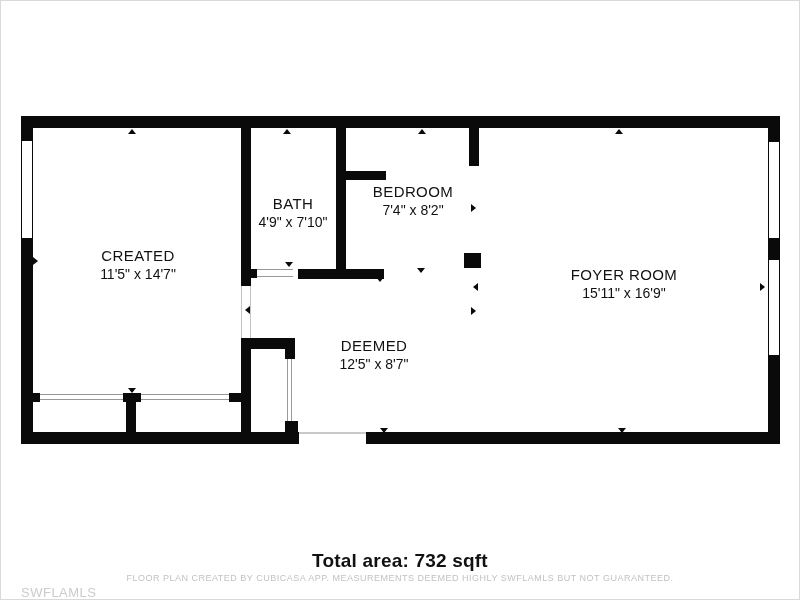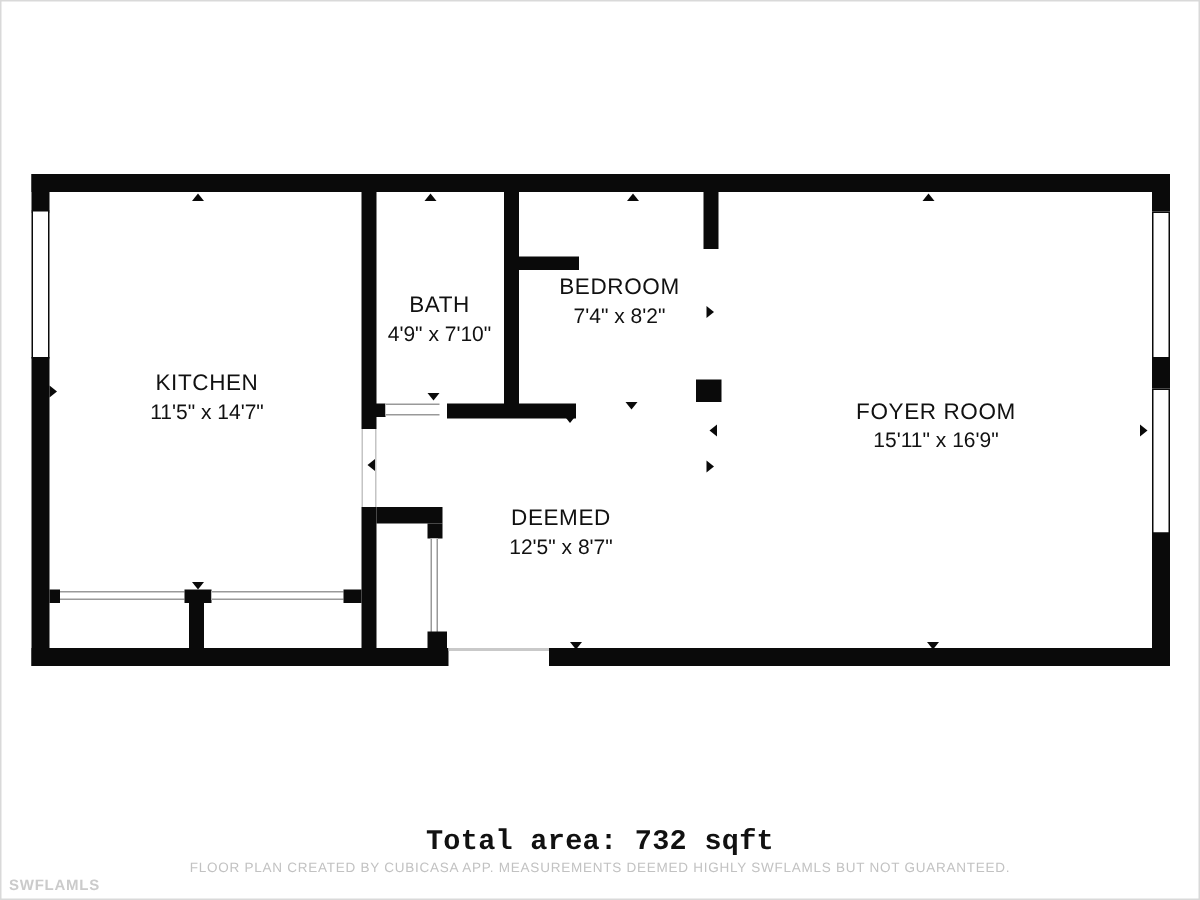--- a/index.html
+++ b/index.html
@@ -18,28 +18,28 @@
   .arr{position:absolute;width:0;height:0;}
   .arr.up{border-left:4px solid transparent;border-right:4px solid transparent;border-bottom:5px solid var(--wall,#0a0a0a);}
   .arr.down{border-left:4px solid transparent;border-right:4px solid transparent;border-top:5px solid var(--wall,#0a0a0a);}
   .arr.left{border-top:4px solid transparent;border-bottom:4px solid transparent;border-right:5px solid var(--wall,#0a0a0a);}
   .arr.right{border-top:4px solid transparent;border-bottom:4px solid transparent;border-left:5px solid var(--wall,#0a0a0a);}
   .room-label{position:absolute;transform:translateX(-50%);text-align:center;color:var(--text,#111);white-space:nowrap;}
   .room-name{font-size:15px;letter-spacing:.4px;}
   .room-dims{font-size:14px;margin-top:2px;}
   .total-area{
     position:absolute;left:0;right:0;top:549px;text-align:center;
-    font-size:19px;font-weight:bold;color:var(--text,#111);letter-spacing:.2px;font-family:Liberation Mono, monospace;
+    font-size:19px;font-weight:bold;color:var(--text,#111);letter-spacing:.2px;
   }
   .disclaimer{
     position:absolute;left:0;right:0;top:572px;text-align:center;
     font-size:9px;color:var(--muted_text,#c2c2c2);letter-spacing:.5px;
   }
   .watermark{
-    position:absolute;left:5px;top:584px;font-size:10px;color:var(--watermark_color,#cbcbcb);letter-spacing:.5px;font-weight:bold;
+    position:absolute;left:20px;top:584px;font-size:13px;color:var(--watermark_color,#cbcbcb);letter-spacing:.5px;
   }
 </style>
 </head>
 <body>
 
 <div class="canvas" style="--wall: #0a0a0a; --text: #111111; --muted_text: #c2c2c2; --watermark_color: #cbcbcb; --background: #ffffff; --frame: #d9d9d9;">
 
   <div class="wall" style="left:20px;top:115px;width:759px;height:12px;"></div>
   <div class="wall" style="left:20px;top:431px;width:278px;height:12px;"></div>
   <div class="wall" style="left:365px;top:431px;width:414px;height:12px;"></div>
@@ -91,21 +91,21 @@
   <div class="arr down" style="left:375px;top:276px;"></div>
   <div class="arr down" style="left:416px;top:267px;"></div>
   <div class="arr right" style="left:470px;top:203px;"></div>
   <div class="arr left" style="left:472px;top:282px;"></div>
   <div class="arr right" style="left:470px;top:306px;"></div>
   <div class="arr right" style="left:759px;top:282px;"></div>
   <div class="arr down" style="left:379px;top:427px;"></div>
   <div class="arr down" style="left:617px;top:427px;"></div>
 
   <div class="room-label" style="left:137px;top:246px;">
-    <div class="room-name">KITCHEN</div>
+    <div class="room-name">CREATED</div>
     <div class="room-dims">11'5" x 14'7"</div>
   </div>
   <div class="room-label" style="left:292px;top:194px;">
     <div class="room-name">BATH</div>
     <div class="room-dims">4'9" x 7'10"</div>
   </div>
   <div class="room-label" style="left:412px;top:182px;">
     <div class="room-name">BEDROOM</div>
     <div class="room-dims">7'4" x 8'2"</div>
   </div>

